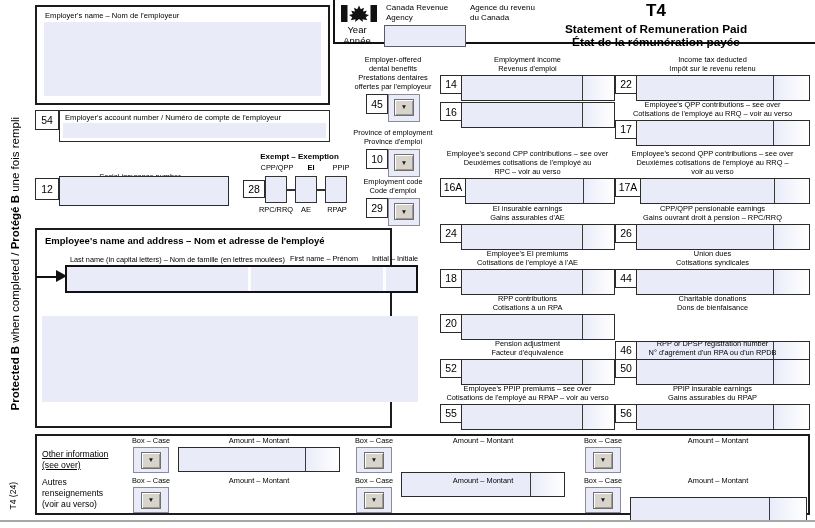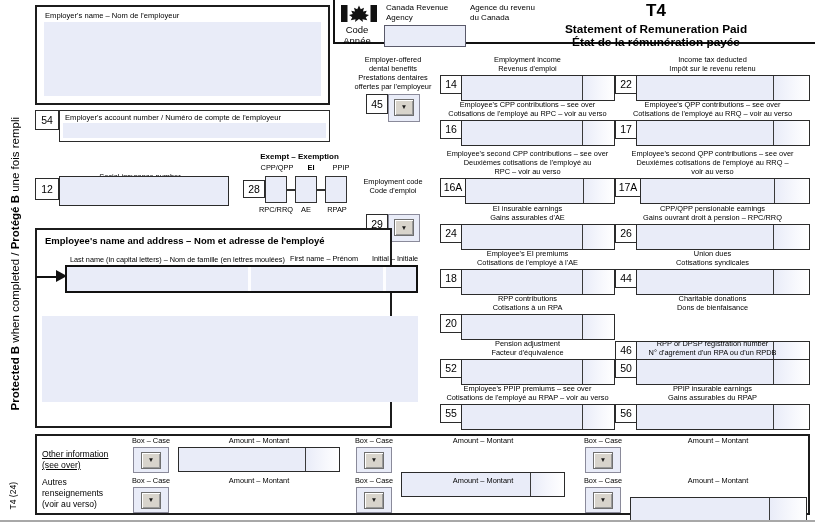--- a/index.html
+++ b/index.html
@@ -63,21 +63,21 @@
 
   <div class="abs" style="left:333px; top:0; width:482px; height:44px; border-left:2px solid #111; border-bottom:2px solid #111;"></div>
 
   <svg class="abs" style="left:341px; top:5px;" width="36" height="17" viewBox="0 0 72 34">
     <rect x="0" y="0" width="13" height="34" fill="#111"></rect>
     <rect x="59" y="0" width="13" height="34" fill="#111"></rect>
     <path fill="#111" d="M36 1 L39.5 8.5 L46 5.5 L44 13 L51.5 11.5 L48.5 18 L56 20 L49.5 24.5 L52.5 30.5 L43 28.5 L44 34 L36 28 L28 34 L29 28.5 L19.5 30.5 L22.5 24.5 L16 20 L23.5 18 L20.5 11.5 L28 13 L26 5.5 L32.5 8.5 Z"></path>
   </svg>
 
   <div class="abs" style="left:334px; top:24px; width:46px; text-align:center; font-size:9.5px; line-height:1.2;">
-    <div>Code</div>
+    <div>Year</div>
     <div>Année</div>
   </div>
   <div class="abs fill" style="left:384px; top:25px; width:82px; height:22px; border:1px solid #5a5a6a; font-size:10px; padding:3px;"></div>
 
   <div class="abs" style="left:386px; top:3px; font-size:8px; line-height:1.25;">
     <div>Canada Revenue</div>
     <div>Agency</div>
   </div>
   <div class="abs" style="left:470px; top:3px; font-size:8px; line-height:1.25;">
     <div>Agence du revenu</div>
@@ -128,22 +128,34 @@
       <div>offertes par l'employeur</div>
     </div>
     <div style="display:flex; margin-top:2px;">
       <div class="nbox" style="height:20px;">45</div>
       <div class="holder" style="width:32px; height:28px;">
         <div class="combo">▼</div>
       </div>
     </div>
   </div>
 
-
-  <div class="fblock" style="left:338px; top:178px; width:110px;gap:16px;">
+  <div class="fblock" style="left:338px; top:129px; width:110px;">
+    <div class="lbl">
+      <div>Province of employment</div>
+      <div>Province d'emploi</div>
+    </div>
+    <div style="display:flex; margin-top:2px;">
+      <div class="nbox" style="height:20px;">10</div>
+      <div class="holder" style="width:32px; height:28px;">
+        <div class="combo">▼</div>
+      </div>
+    </div>
+  </div>
+
+  <div class="fblock" style="left:338px; top:178px; width:110px;">
     <div class="lbl">
       <div>Employment code</div>
       <div>Code d'emploi</div>
     </div>
     <div style="display:flex; margin-top:2px;">
       <div class="nbox" style="height:20px;">29</div>
       <div class="holder" style="width:32px; height:28px;">
         <div class="combo">▼</div>
       </div>
     </div>
@@ -155,24 +167,20 @@
         <div>Revenus d'emploi</div>
       </div>
     <div class="frow">
         <div class="nbox">14</div>
         <div class="amt">
           <span class="cents"></span>
         </div>
       </div>
   </div>
   <div class="fblock" style="left:440px; top:101px; width:175px;">
-    <div class="lbl">
-        <div>Employee's CPP contributions – see over</div>
-        <div>Cotisations de l'employé au RPC – voir au verso</div>
-      </div>
     <div class="frow">
         <div class="nbox">16</div>
         <div class="amt">
           <span class="cents"></span>
         </div>
       </div>
   </div>
   <div class="fblock" style="left:440px; top:150px; width:175px;">
     <div class="lbl">
         <div>Employee's second CPP contributions – see over</div>

